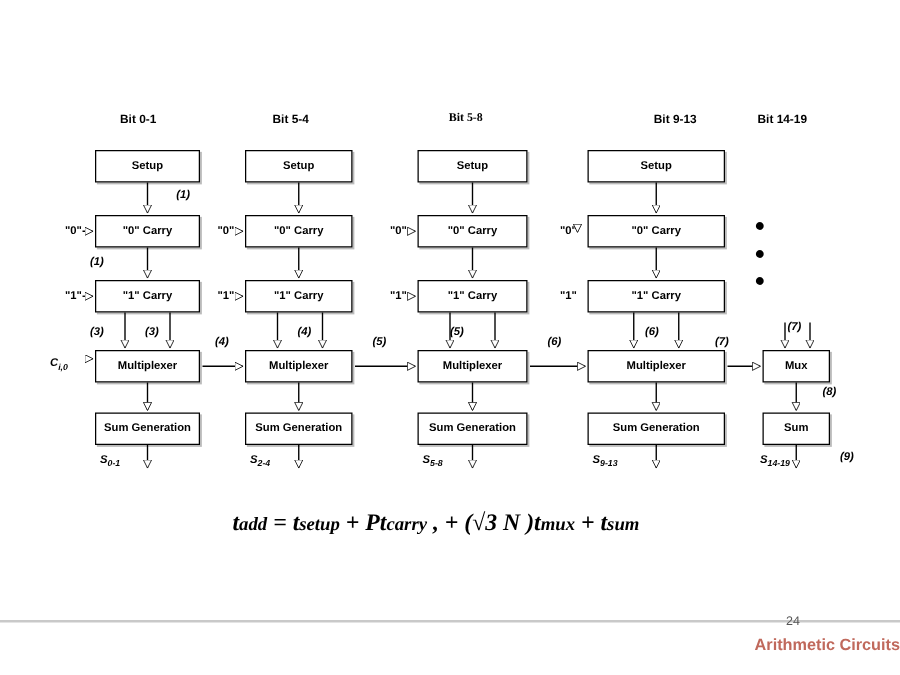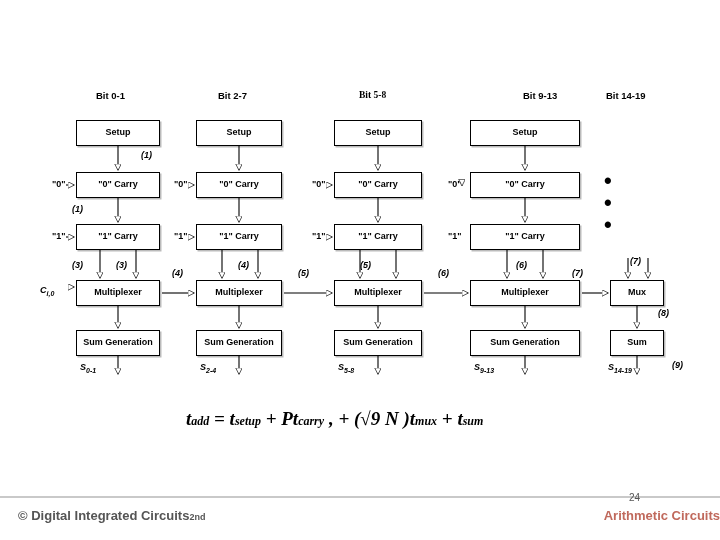--- a/index.html
+++ b/index.html
@@ -111,21 +111,21 @@
     position: absolute;
     left: 186px;
     top: 408px;
     font-family: "Liberation Serif", serif;
     font-size: 19px;
     font-style: italic;
     font-weight: bold;
     color: #000;
     white-space: nowrap;
   }
-  .equation .sb { font-size: 12px; }
+  .equation .sb { font-size: 15px; }
   .equation .rad { font-style: normal; }
 
   
   .footline {
     position: absolute;
     left: 0;
     top: 496px;
     width: 720px;
     height: 2px;
     background: #c9c9c9;
@@ -159,21 +159,21 @@
 </style>
 </head>
 <body>
 
 <div class="slide">
 
 
   <div class="diagram">
 
     <div class="colhdr" style="left:96px;  top:8px;">Bit 0-1</div>
-    <div class="colhdr" style="left:218px; top:8px;">Bit 2-7</div>
+    <div class="colhdr" style="left:218px; top:8px;">Bit 5-4</div>
     <div class="colhdr" style="left:359px; top:8px;font-family:Liberation Serif, serif;">Bit 5-8</div>
     <div class="colhdr" style="left:499px; top:8px;margin-left:24px;">Bit 9-13</div>
     <div class="colhdr" style="left:606px; top:8px;">Bit 14-19</div>
 
     <div class="box" style="left:76px;  top:38px;  width:84px;  height:26px;">Setup</div>
     <div class="box" style="left:76px;  top:90px;  width:84px;  height:26px;">"0" Carry</div>
     <div class="box" style="left:76px;  top:142px; width:84px;  height:26px;">"1" Carry</div>
     <div class="box" style="left:76px;  top:198px; width:84px;  height:26px;">Multiplexer</div>
     <div class="box" style="left:76px;  top:248px; width:84px;  height:26px;">Sum Generation</div>
     <div class="lbl-plain" style="left:52px; top:97px;">"0"</div>
@@ -281,23 +281,20 @@
         <path d="M188,103 L194,103"></path>
         <path d="M188,155 L194,155"></path>
         <path d="M326,103 L332,103"></path>
         <path d="M326,155 L332,155"></path>
         <path d="M462,103 L462,103.5"></path>
       </g>
     </svg>
   </div>
 
   <div class="equation">
-    <span>t</span><span class="sb">add</span><span> = </span><span>t</span><span class="sb">setup</span><span> + </span><span>P</span><span>t</span><span class="sb">carry</span><span> , + (</span><span class="rad">√</span><span>9 N</span><span> )</span><span>t</span><span class="sb">mux</span><span> + </span><span>t</span><span class="sb">sum</span>
+    <span>t</span><span class="sb">add</span><span> = </span><span>t</span><span class="sb">setup</span><span> + </span><span>P</span><span>t</span><span class="sb">carry</span><span> , + (</span><span class="rad">√</span><span>3 N</span><span> )</span><span>t</span><span class="sb">mux</span><span> + </span><span>t</span><span class="sb">sum</span>
   </div>
 
   <div class="footline"></div>
-  <div class="footer-left">
-    <span>© Digital Integrated Circuits</span><span class="sup">2nd</span>
-  </div>
   <div class="slide-number">24</div>
   <div class="footer-right">Arithmetic Circuits</div>
 
 </div>
 
 </body></html>

